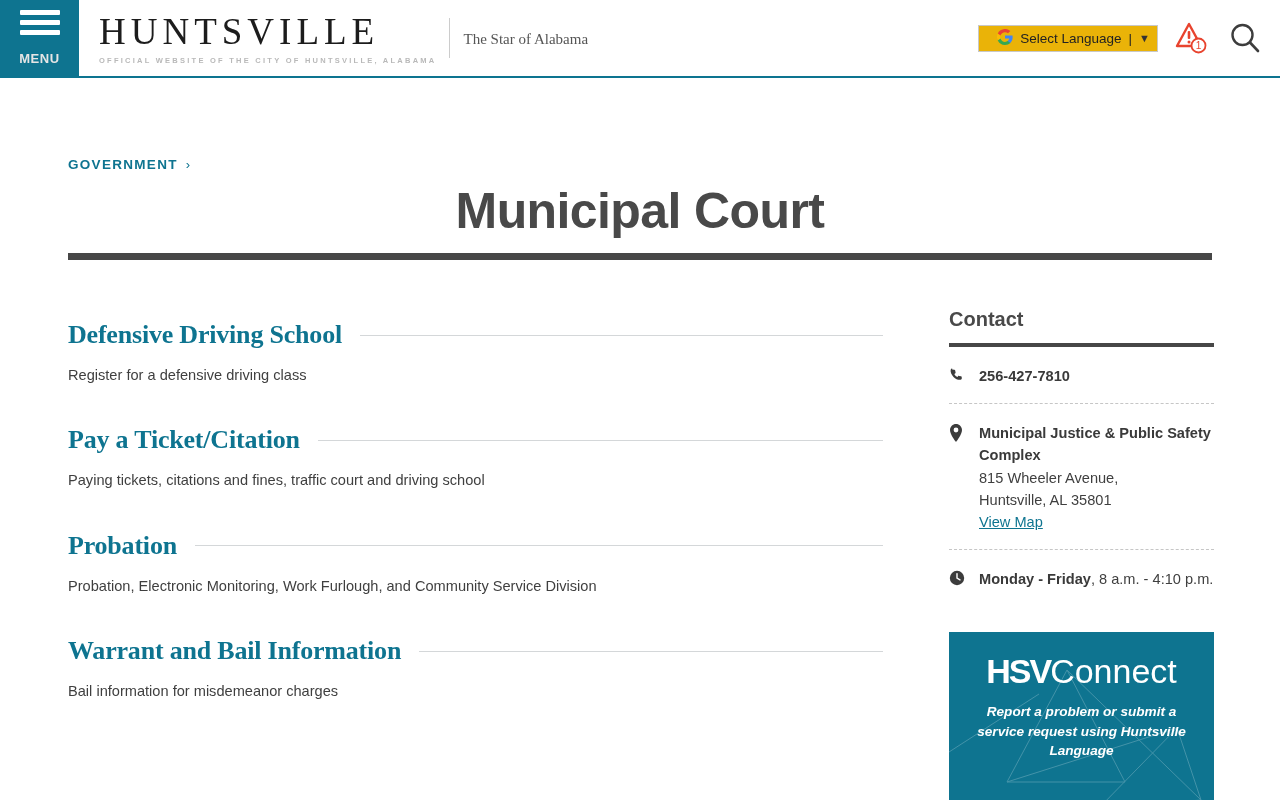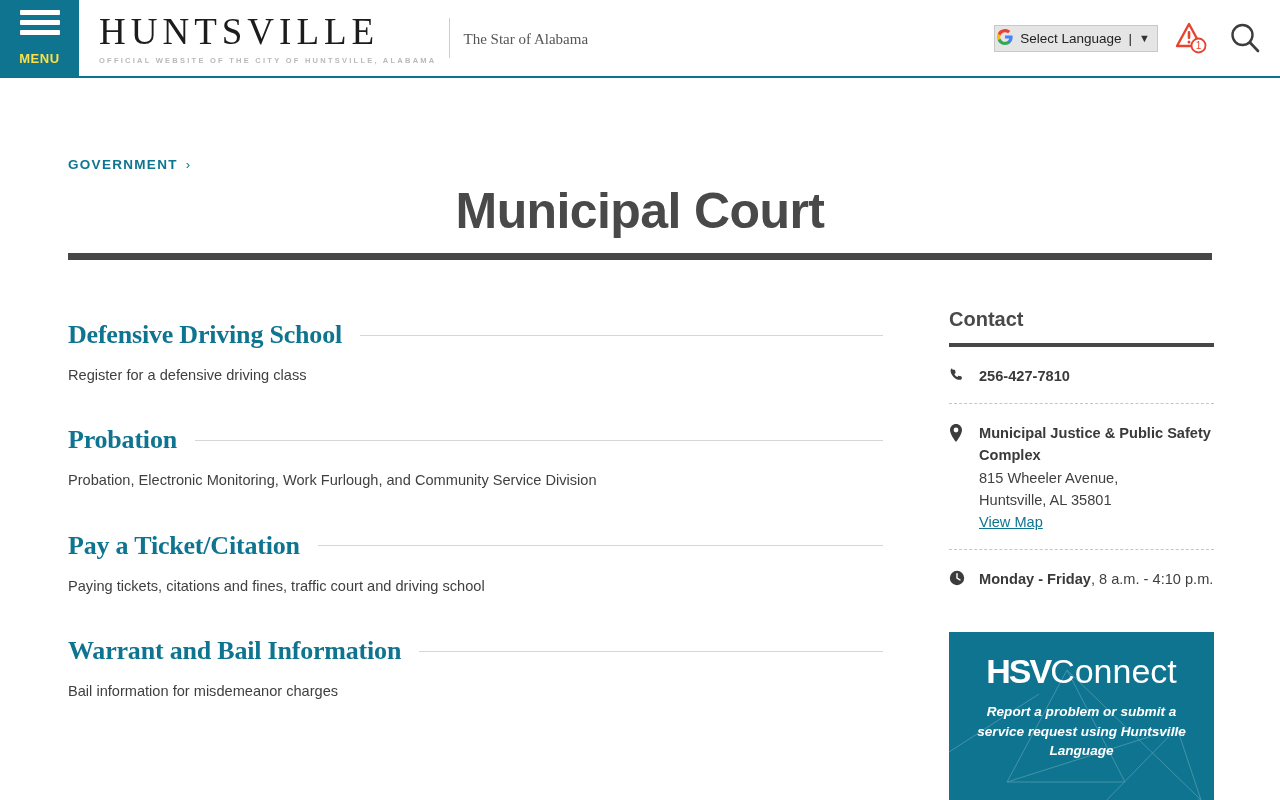--- a/index.html
+++ b/index.html
@@ -33,21 +33,21 @@
   .burger { width: 40px; }
   .burger span {
     display: block;
     height: 5px;
     background: #ffffff;
     margin-bottom: 5px;
     border-radius: 1px;
   }
   .burger span:last-child { margin-bottom: 0; }
   .menu-label {
-    color: #fde047;
+    color: #e5e5e5;
     font-size: 13px;
     font-weight: bold;
     letter-spacing: 0.6px;
     margin-top: 16px;
   }
 
   .brand {
     display: flex;
     align-items: center;
     padding-left: 20px;
@@ -91,23 +91,23 @@
     align-items: center;
     gap: 16px;
     padding-right: 18px;
     flex: 0 0 auto;
   }
   .lang-select {
     display: flex;
     align-items: center;
     gap: 7px;
     border: 1px solid #c8c8c8;
-    background: #e5e5e5;
+    background: #eab308;
     height: 27px;
-    padding: 0 7px 0 2px;
+    padding: 0 7px 0 18px;
     font-size: 13.5px;
     color: #222222;
     cursor: pointer;
     white-space: nowrap;
   }
   .g-icon {
     font-family: "Liberation Serif", serif;
     font-weight: bold;
     font-size: 16px;
     line-height: 1;
@@ -322,32 +322,32 @@
       <div class="entry">
         <div class="entry-head">
           <a class="entry-title">Defensive Driving School</a>
           <div class="entry-rule"></div>
         </div>
         <div class="entry-desc">Register for a defensive driving class</div>
       </div>
 
       <div class="entry">
         <div class="entry-head">
+          <a class="entry-title">Pay a Ticket/Citation</a>
+          <div class="entry-rule"></div>
+        </div>
+        <div class="entry-desc">Paying tickets, citations and fines, traffic court and driving school</div>
+      </div>
+
+      <div class="entry">
+        <div class="entry-head">
           <a class="entry-title">Probation</a>
           <div class="entry-rule"></div>
         </div>
         <div class="entry-desc">Probation, Electronic Monitoring, Work Furlough, and Community Service Division</div>
-      </div>
-
-      <div class="entry">
-        <div class="entry-head">
-          <a class="entry-title">Pay a Ticket/Citation</a>
-          <div class="entry-rule"></div>
-        </div>
-        <div class="entry-desc">Paying tickets, citations and fines, traffic court and driving school</div>
       </div>
 
       <div class="entry">
         <div class="entry-head">
           <a class="entry-title">Warrant and Bail Information</a>
           <div class="entry-rule"></div>
         </div>
         <div class="entry-desc">Bail information for misdemeanor charges</div>
       </div>
 

